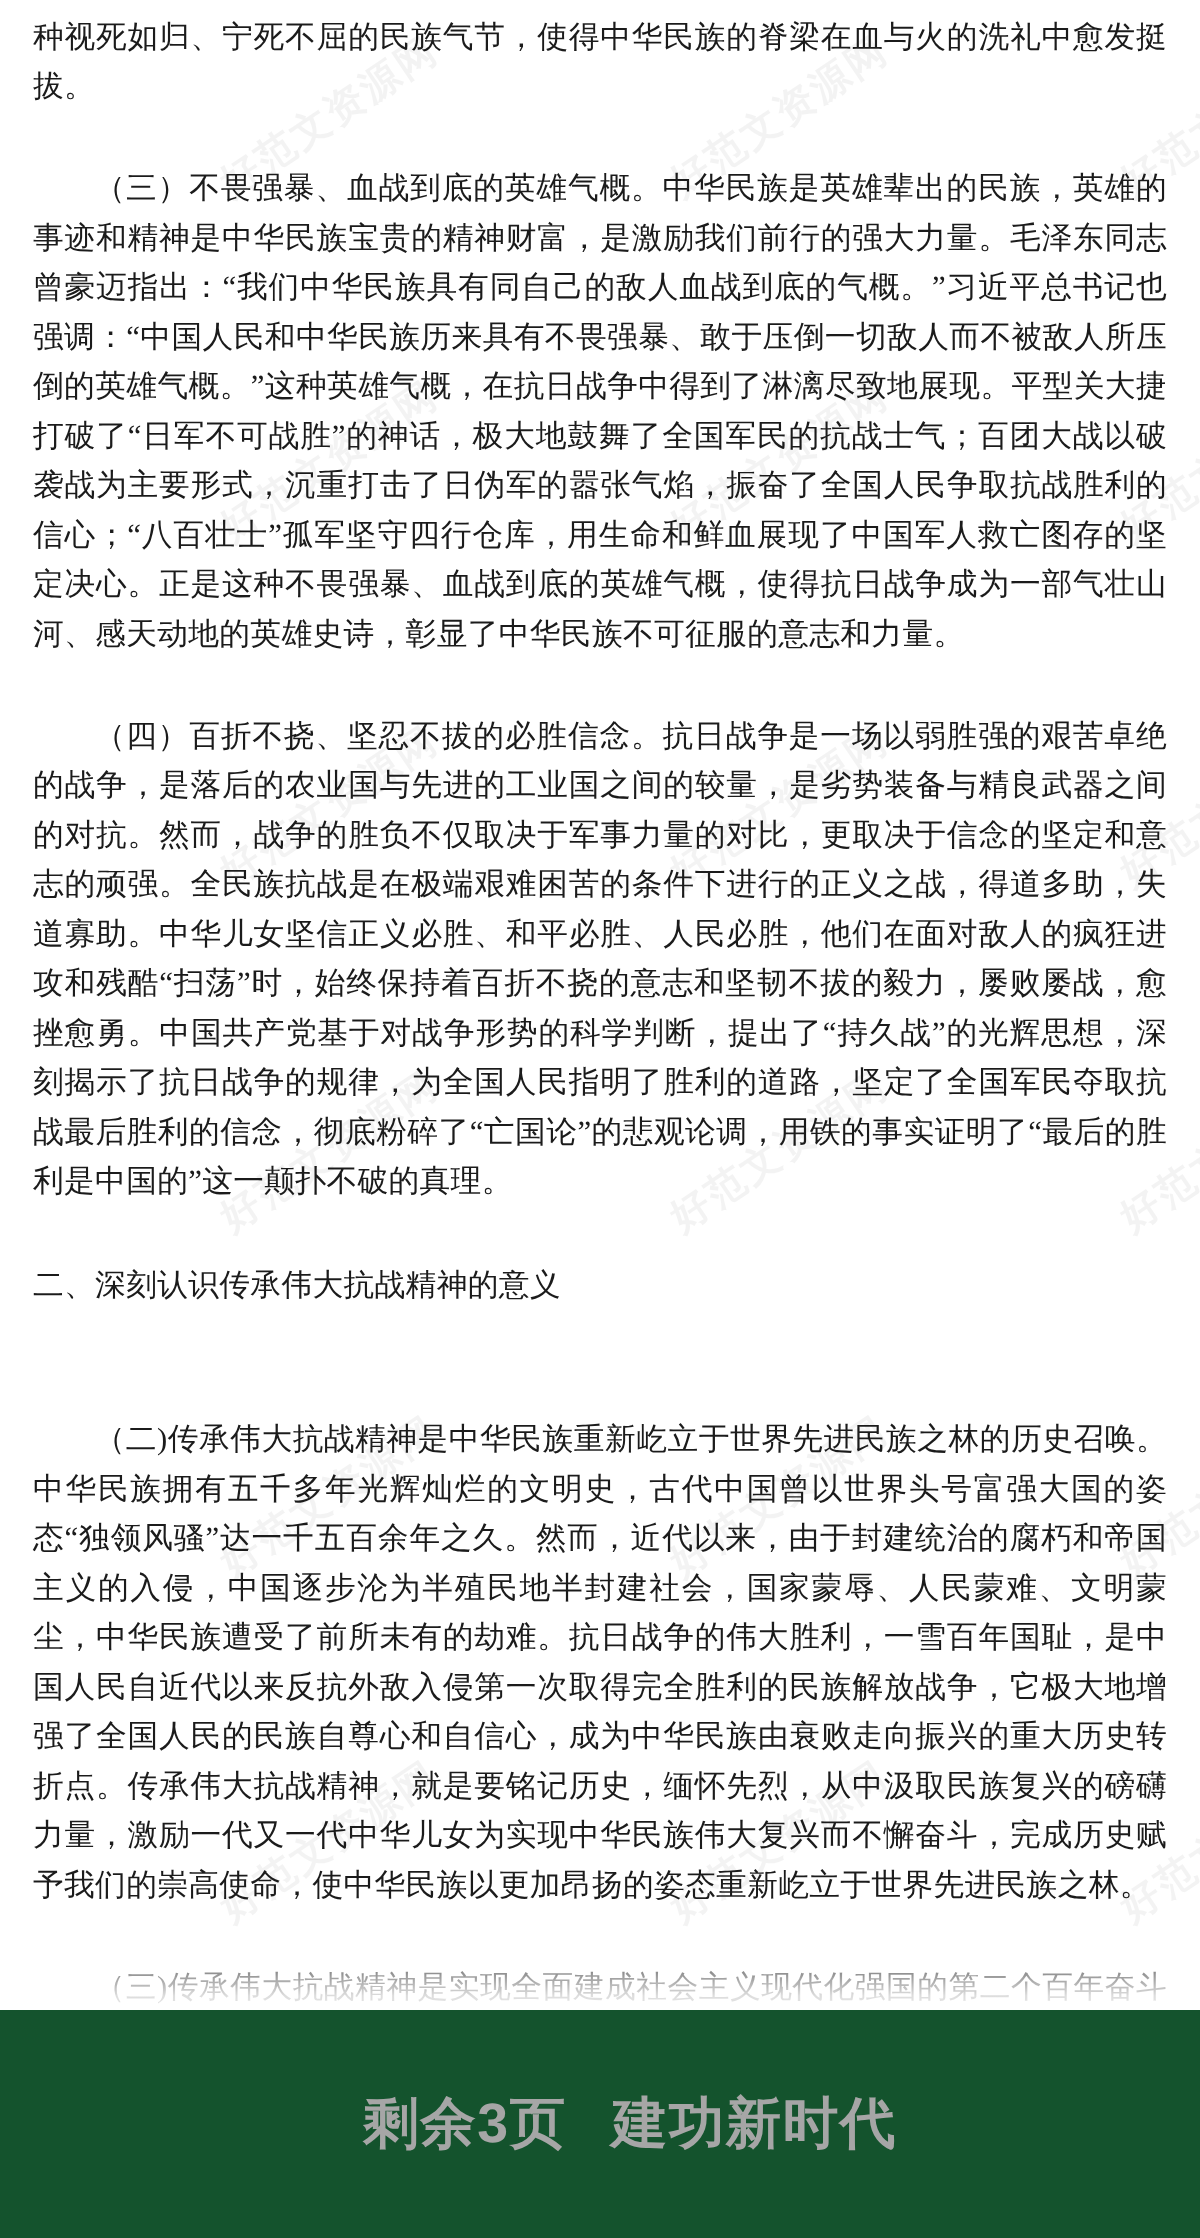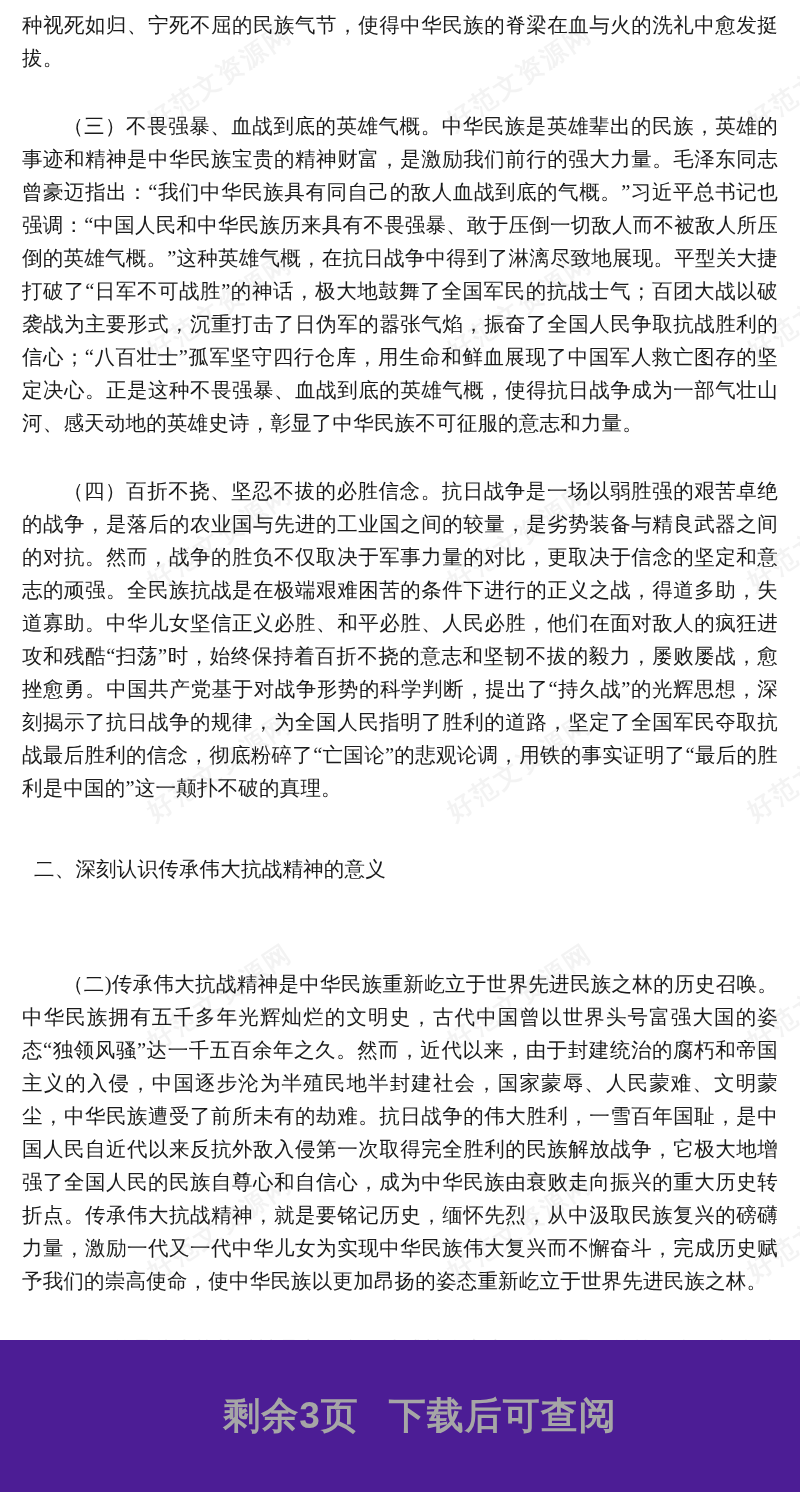--- a/index.html
+++ b/index.html
@@ -59,21 +59,21 @@
     line-height: 33px;
     color: #1b1b1b;
     text-align: justify;
     text-justify: inter-ideograph;
     text-indent: 2em;
     letter-spacing: 0.2px;
     word-break: break-all;
   }
 
   .heading {
-    margin: 12px;
+    margin: 0;
     font-size: 20.5px;
     line-height: 33px;
     color: #1b1b1b;
     font-weight: 400;
     text-indent: 0;
     letter-spacing: 0.2px;
   }
   .gap-md { height: 35px; }
   .gap-lg { height: 36px; }
   .gap-top { height: 9px; }
@@ -92,21 +92,21 @@
     pointer-events: none;
   }
 
   #paywall {
     position: absolute;
     left: 0;
     right: 0;
     top: 1340px;
     height: 152px;
     z-index: 4;
-    background: #4c1d95;
+    background: #14532d;
     display: flex;
     align-items: center;
     justify-content: center;
     padding-left: 40px;
   }
   #paywall-text {
     display: flex;
     align-items: baseline;
     color: #a6a6a6;
     font-family: "Liberation Sans", "DejaVu Sans", sans-serif;
@@ -178,17 +178,17 @@
     <p class="para">（三)传承伟大抗战精神是实现全面建成社会主义现代化强国的第二个百年奋斗目标的时代召唤。我们党在建党一百周年之际，胜利实现了第一个百年奋斗目标，在中华大地上全面建成了小康社会，历史性地解决了绝对贫困问题，正意气风发向着全面建成社会主义现代化强国的第二个百年奋斗目标迈进。当前，我们正处在一个百年未有之大变局加速演进的时代，这既为我们提供了前所未有的战略机遇，也伴随着诸多可以预料和难以预料的风险挑战。伟</p>
 
   </div>
 
   <div id="fade-mask"></div>
 
   <div id="paywall">
     <div id="paywall-text">
       <span id="paywall-remaining">剩余3页</span>
       <span id="paywall-spacer"></span>
-      <span id="paywall-action">下载后可查阅</span>
+      <span id="paywall-action">建功新时代</span>
     </div>
   </div>
 
 </div>
 
 </body></html>

